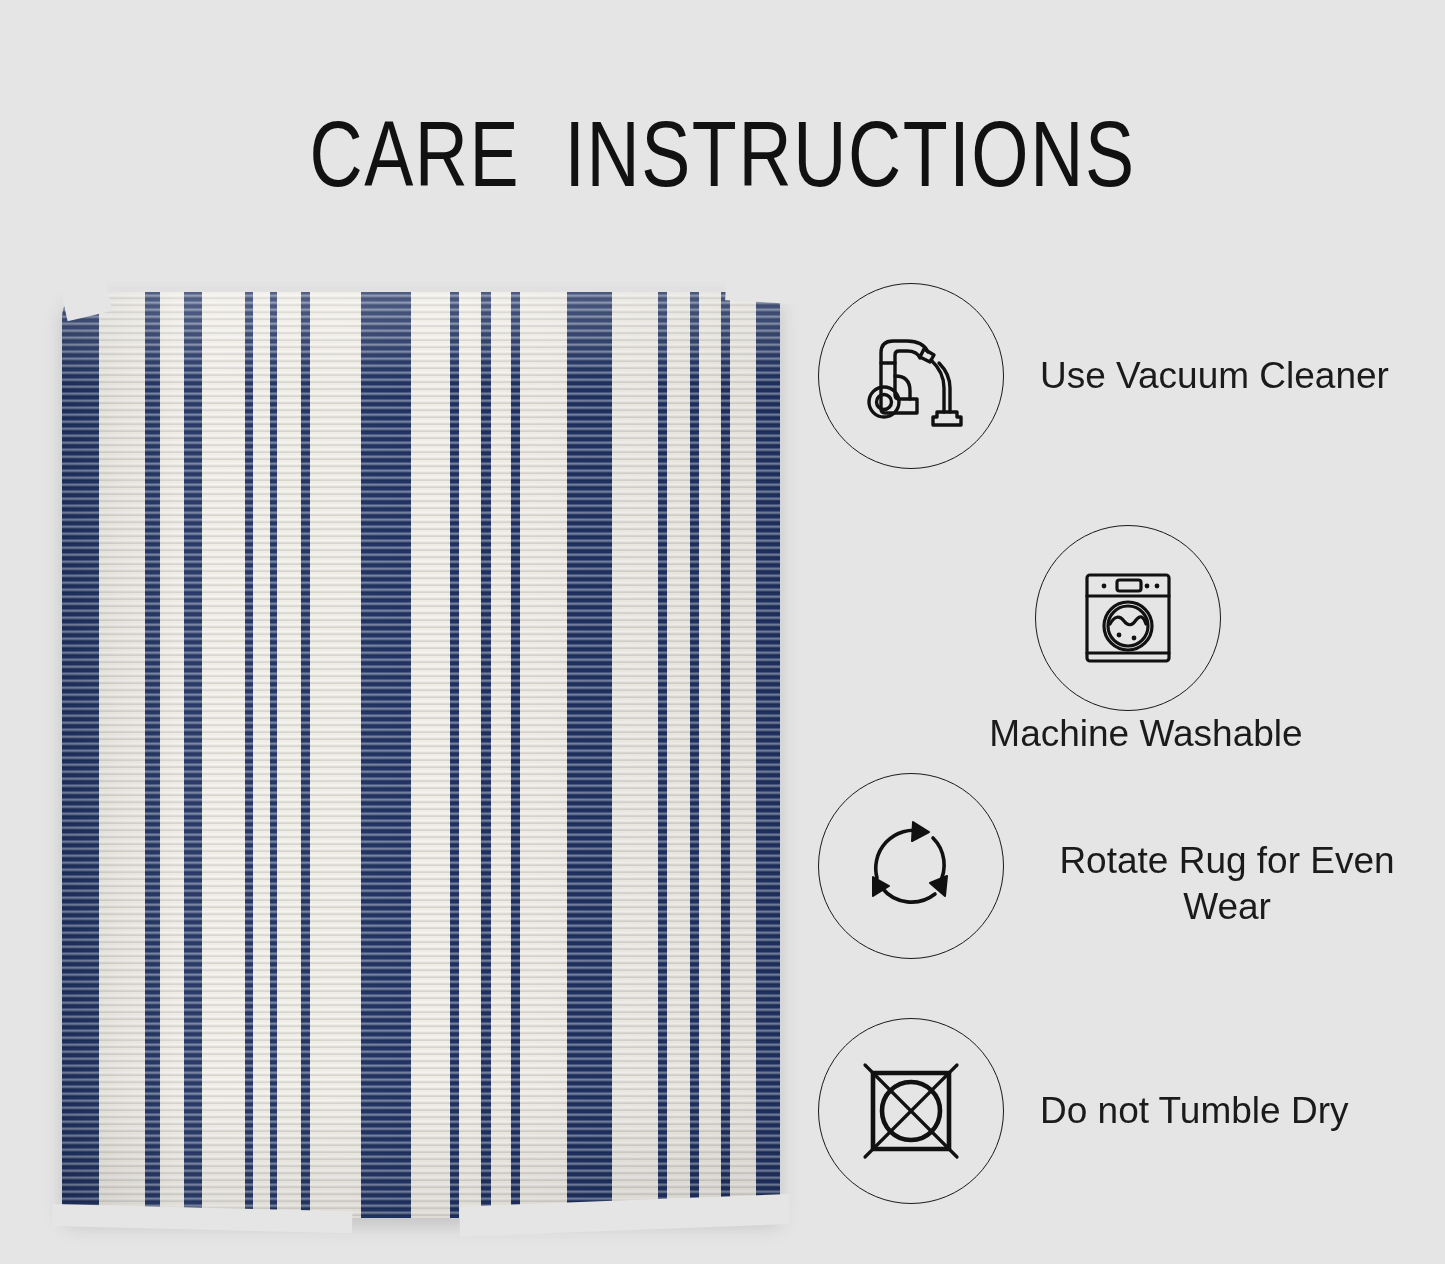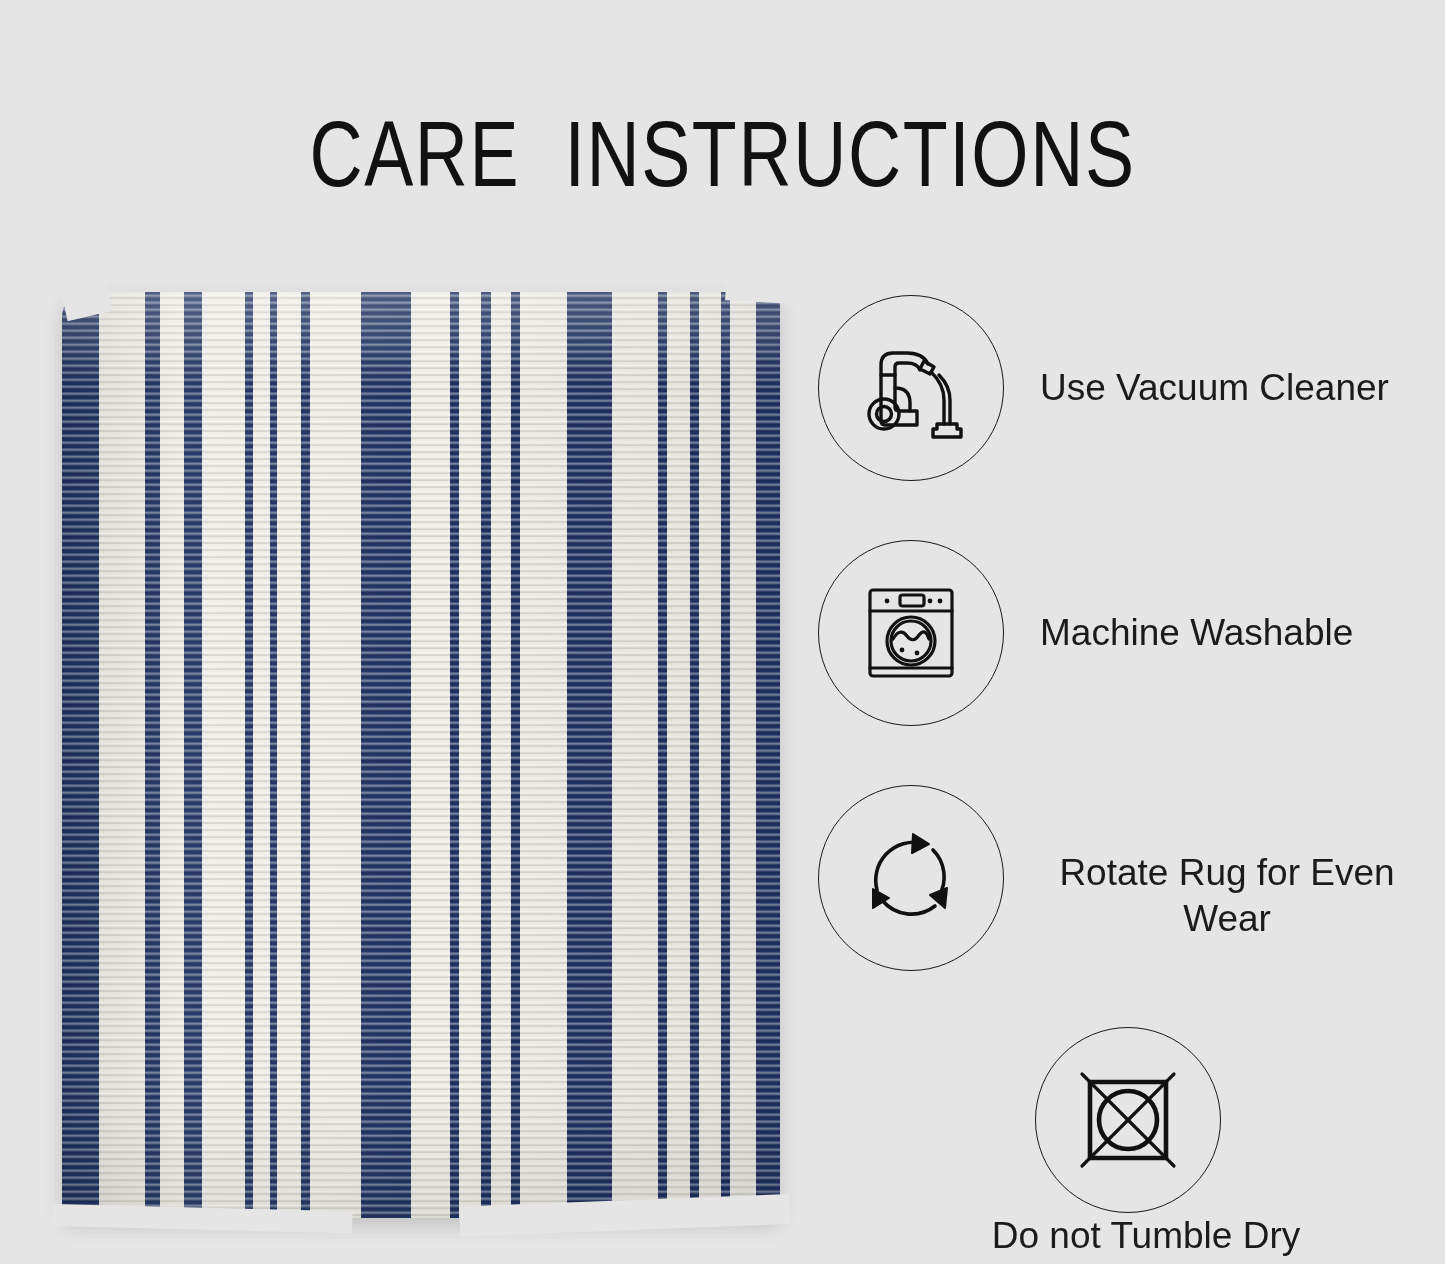--- a/index.html
+++ b/index.html
@@ -117,21 +117,21 @@
   #cut-br {
     right: -10px; bottom: -6px; width: 330px; height: 30px;
     transform: rotate(-2.2deg);
     transform-origin: 100% 100%;
   }
 
   
   #instructions {
     position: absolute;
     left: 818px;
-    top: 292px;
+    top: 280px;
     width: 620px;
     height: 930px;
   }
   .instruction-row {
     position: absolute;
     left: 0;
     width: 620px;
     height: 192px;
     display: flex;
     align-items: center;
@@ -221,21 +221,21 @@
 
         <path d="M80 44 Q93 56 93 72 L93 96"></path>
         <path d="M88 47 Q99 58 99 72 L99 96"></path>
 
         <path d="M86 96 L106 96 L106 101 L110 101 L110 109 L82 109 L82 101 L86 101 Z"></path>
       </svg>
     </div>
     <div class="instruction-label">Use Vacuum Cleaner</div>
   </div>
 
-  <div class="instruction-row" style="top:245px;">
+  <div class="instruction-row" style="top:245px;flex-direction:column;">
     <div class="icon-circle">
       <svg width="120" height="120" viewBox="0 0 120 120" fill="none" stroke="#111" stroke-width="3.2" stroke-linecap="round" stroke-linejoin="round">
 
         <rect x="19" y="17" width="82" height="86" rx="3"></rect>
 
         <path d="M19 38 L101 38"></path>
 
         <path d="M19 95 L101 95"></path>
 
         <rect x="49" y="22" width="24" height="11" rx="2.5"></rect>
@@ -266,21 +266,21 @@
         <path d="M82 32 A38 38 0 0 1 88 78"></path>
         <path d="M96 70 L94 90 L79 77 Z" fill="#111" stroke="#111" stroke-width="2"></path>
 
         <path d="M84 88 A38 38 0 0 1 31 82"></path>
         <path d="M22 71 L38 80 L22 90 Z" fill="#111" stroke="#111" stroke-width="2"></path>
       </svg>
     </div>
     <div class="instruction-label two-line" style="white-space: normal;">Rotate Rug for Even Wear</div>
   </div>
 
-  <div class="instruction-row" style="top:735px;flex-direction:column;">
+  <div class="instruction-row" style="top:735px;">
     <div class="icon-circle">
       <svg width="120" height="120" viewBox="0 0 120 120" fill="none" stroke="#111" stroke-linecap="round" stroke-linejoin="round">
 
         <rect x="22" y="22" width="76" height="76" stroke-width="4.6" fill="none"></rect>
 
         <circle cx="60" cy="60" r="29" stroke-width="4.6" fill="none"></circle>
 
         <path d="M14 14 L106 106" stroke-width="3.2"></path>
         <path d="M106 14 L14 106" stroke-width="3.2"></path>
       </svg>

